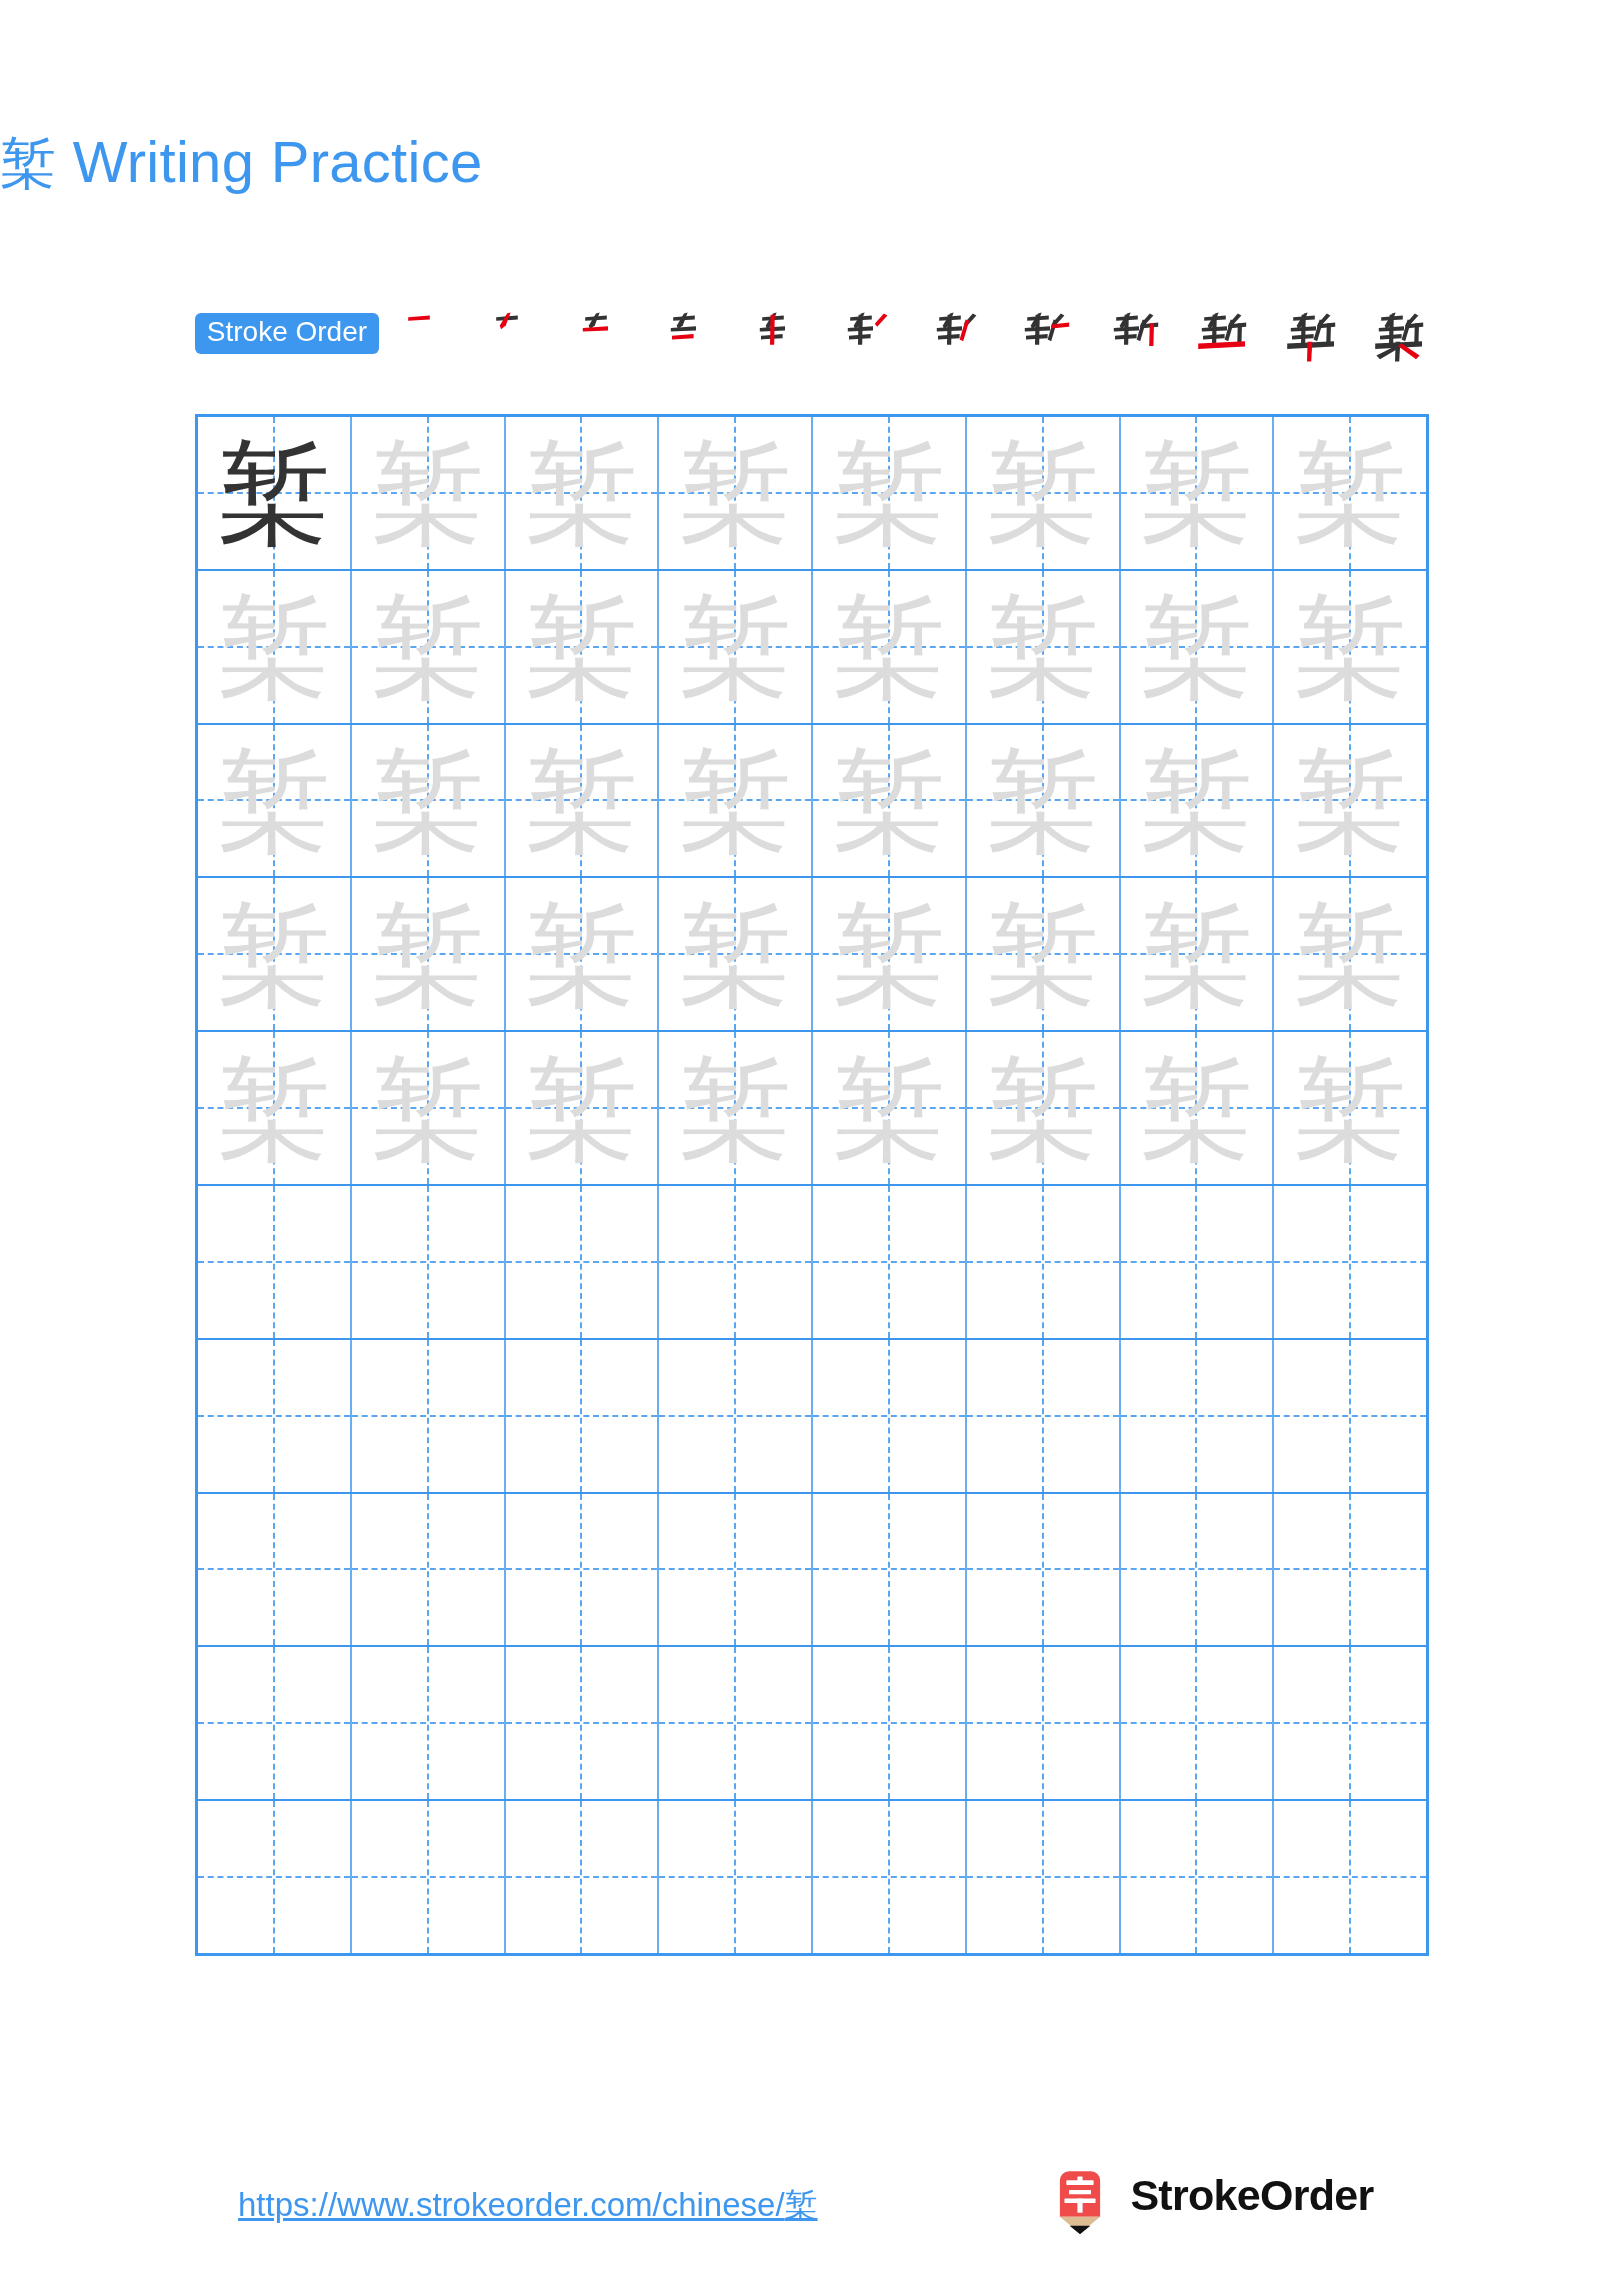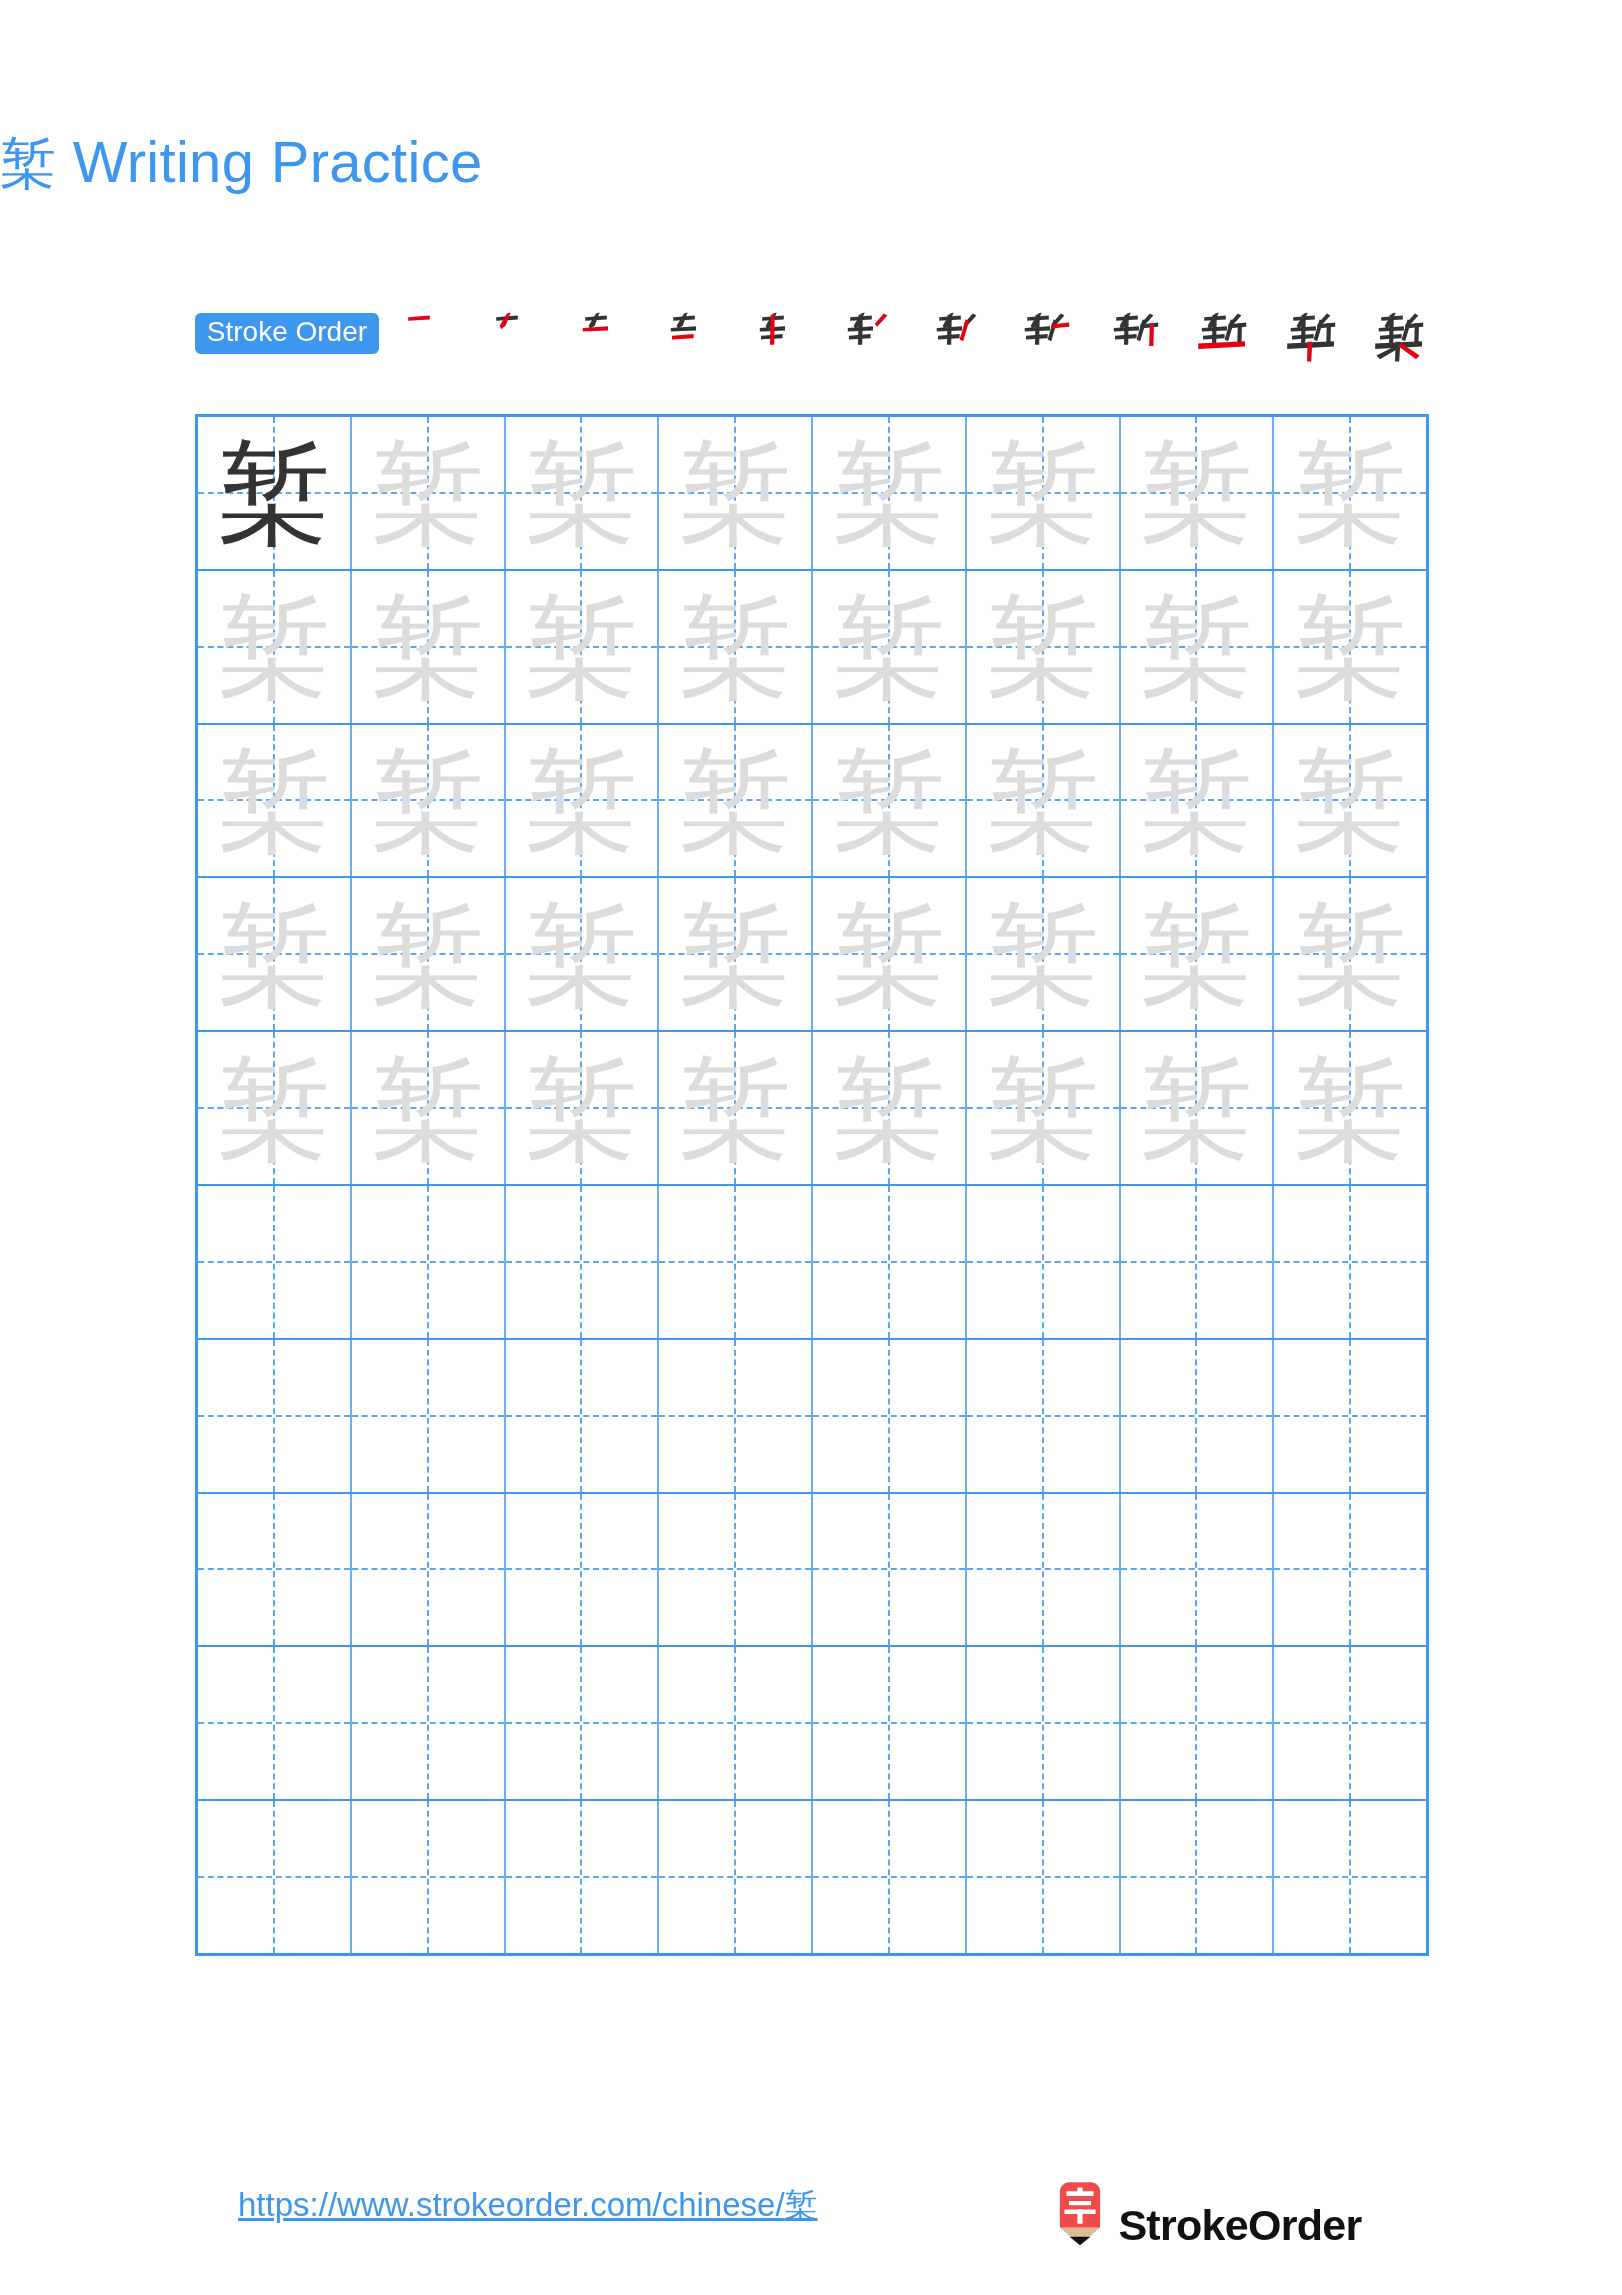--- a/index.html
+++ b/index.html
@@ -163,22 +163,23 @@
     color: #3E97EE;
     white-space: nowrap;
   }
   #footer-url .hanzi { font-family: "DejaVu Sans", sans-serif; }
 
   #footer-brand {
     position: absolute;
     left: 1013px;
     top: 0px;
     display: flex;
-    align-items: flex-end;
+    align-items: flex-start;
     height: 79px;
+    gap: 12px;
   }
   #brand-logo {
     position: relative;
     width: 48px;
     height: 68px;
     flex: 0 0 auto;
     margin-right: 14.4px;
   }
   #brand-name {
     font-size: 43px;

